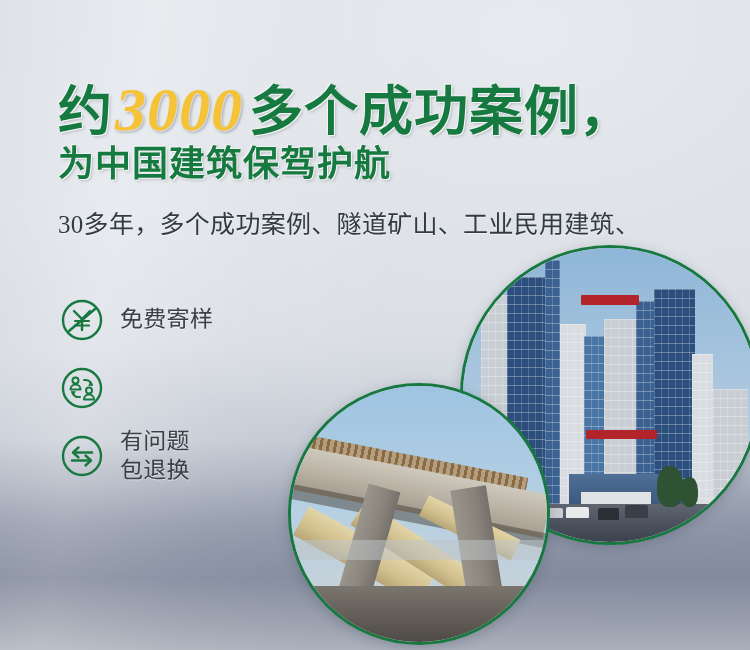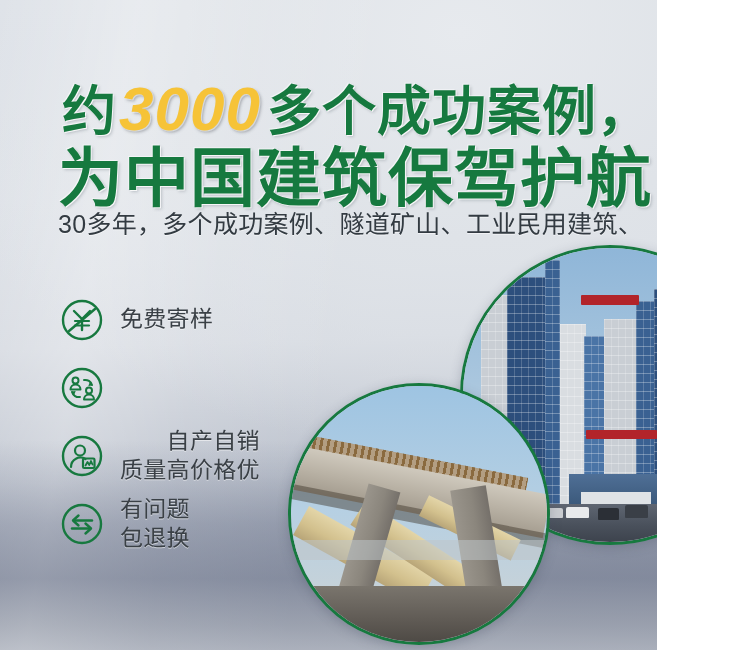--- a/index.html
+++ b/index.html
@@ -2,25 +2,24 @@
 <html lang="zh-CN"><head>
 <meta charset="utf-8">
 <style>
   html, body {
     margin: 0;
     padding: 0;
     background: #ffffff;
   }
   #banner {
     position: relative;
-    width: 657px;
+    width: 750px;
     height: 650px;
     overflow: hidden;
-    font-family: Liberation Sans, sans-serif;
-    text-align: right;
+    font-family: Liberation Serif, serif;
     -webkit-font-smoothing: antialiased;
   }
 
   
   .bg-base {
     position: absolute;
     inset: 0;
     background:
       radial-gradient(120% 90% at 70% 5%, #e7eaee 0%, #dfe3e8 35%, rgba(223,227,232,0) 72%),
       linear-gradient(178deg, #dfe3e9 0%, #dde1e7 30%, #d6dae1 52%, #bcc2cd 72%, #8e96a8 88%, #737c92 100%);
@@ -70,21 +69,21 @@
   }
   .hl-gold {
     color: #f6c337;
     font-style: italic;
     font-size: 62px;
     padding: 0 6px 0 2px;
     text-shadow:
        1px 1px 0 rgba(255,255,255,0.50),
        2px 2px 3px rgba(90,95,105,0.45);
   }
-  .hl-line2 .hl-green { font-size: 65px; }
+  .hl-line2 .hl-green { font-size: 36px; }
 
   
   .subtitle {
     position: absolute;
     left: 58px;
     top: 206px;
     color: #333b42;
     font-size: 25px;
     line-height: 1.48;
     letter-spacing: 0.3px;
@@ -314,35 +313,20 @@
           <circle cx="29" cy="24.5" r="3" fill="none" stroke="#17793f" stroke-width="2"></circle>
           <path d="M24 33.5 a5 5 0 0 1 10 0 z" fill="none" stroke="#17793f" stroke-width="2" stroke-linejoin="round"></path>
           <path d="M24 14 a7 7 0 0 1 8 5" fill="none" stroke="#17793f" stroke-width="2" stroke-linecap="round"></path>
           <path d="M30 15.5 L32.6 19.4 L28.3 20" fill="#17793f"></path>
           <path d="M20 31 a7 7 0 0 1 -8 -5" fill="none" stroke="#17793f" stroke-width="2" stroke-linecap="round"></path>
           <path d="M14 29.5 L11.4 25.6 L15.7 25" fill="#17793f"></path>
         </svg>
       </div>
     </div>
 
-    <div class="feature-row">
-      <div class="feature-icon">
-        <svg viewBox="0 0 44 44" xmlns="http://www.w3.org/2000/svg">
-          <circle cx="22" cy="22" r="19" fill="none" stroke="#17793f" stroke-width="2.4"></circle>
-          <circle cx="20" cy="16.5" r="5" fill="none" stroke="#17793f" stroke-width="2.2"></circle>
-          <path d="M11 33 a9.5 9.5 0 0 1 14.5 -8" fill="none" stroke="#17793f" stroke-width="2.2" stroke-linecap="round"></path>
-          <rect x="23" y="24.5" width="11.5" height="9.5" rx="1.2" fill="none" stroke="#17793f" stroke-width="2.2"></rect>
-          <path d="M25.5 31.5 L27.5 28 L29.3 31 L31 27 L32.5 30.5" fill="none" stroke="#17793f" stroke-width="1.8" stroke-linejoin="round" stroke-linecap="round"></path>
-        </svg>
-      </div>
-      <div class="feature-label">
-        <span>自产自销</span>
-        <span>质量高价格优</span>
-      </div>
-    </div>
 
     <div class="feature-row">
       <div class="feature-icon">
         <svg viewBox="0 0 44 44" xmlns="http://www.w3.org/2000/svg">
           <circle cx="22" cy="22" r="19" fill="none" stroke="#17793f" stroke-width="2.4"></circle>
           <path d="M32 18.5 L14 18.5" fill="none" stroke="#17793f" stroke-width="2.4" stroke-linecap="round"></path>
           <path d="M18.5 13.5 L13 18.5 L18.5 23.5" fill="none" stroke="#17793f" stroke-width="2.4" stroke-linecap="round" stroke-linejoin="round"></path>
           <path d="M12 26.5 L30 26.5" fill="none" stroke="#17793f" stroke-width="2.4" stroke-linecap="round"></path>
           <path d="M25.5 21.5 L31 26.5 L25.5 31.5" fill="none" stroke="#17793f" stroke-width="2.4" stroke-linecap="round" stroke-linejoin="round"></path>
         </svg>

